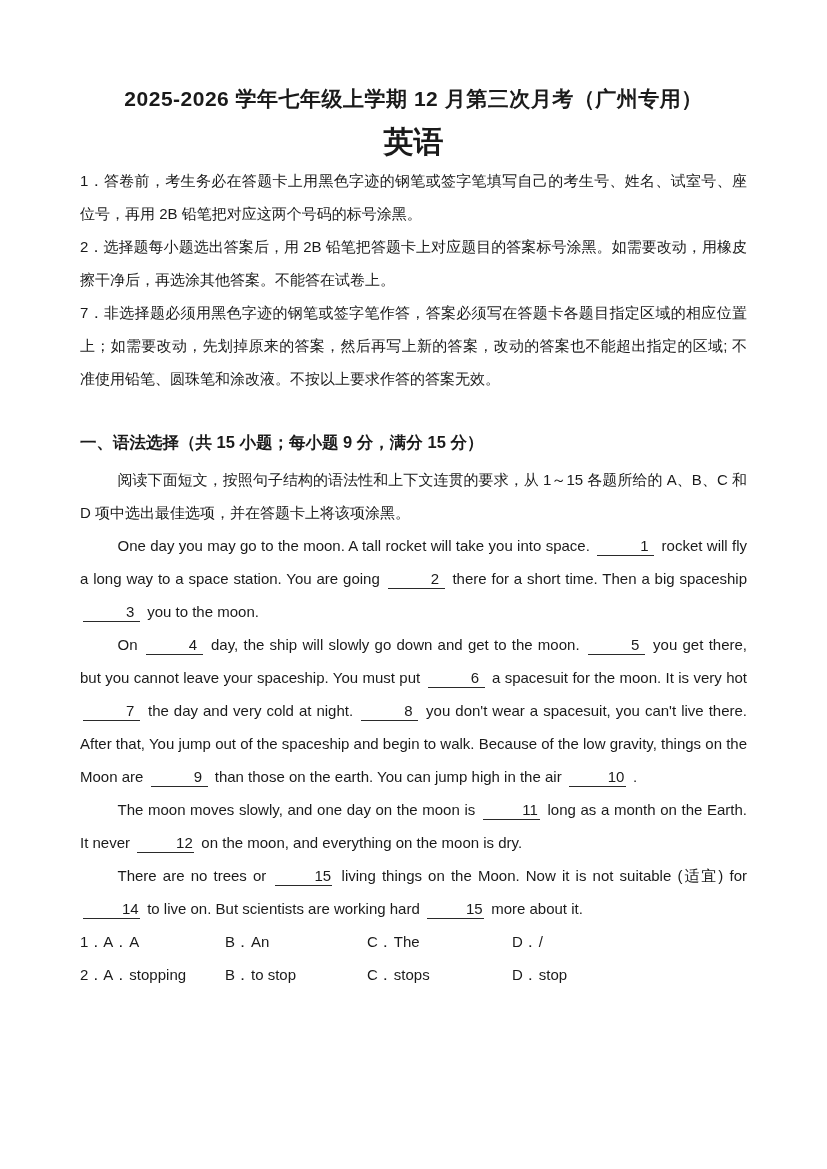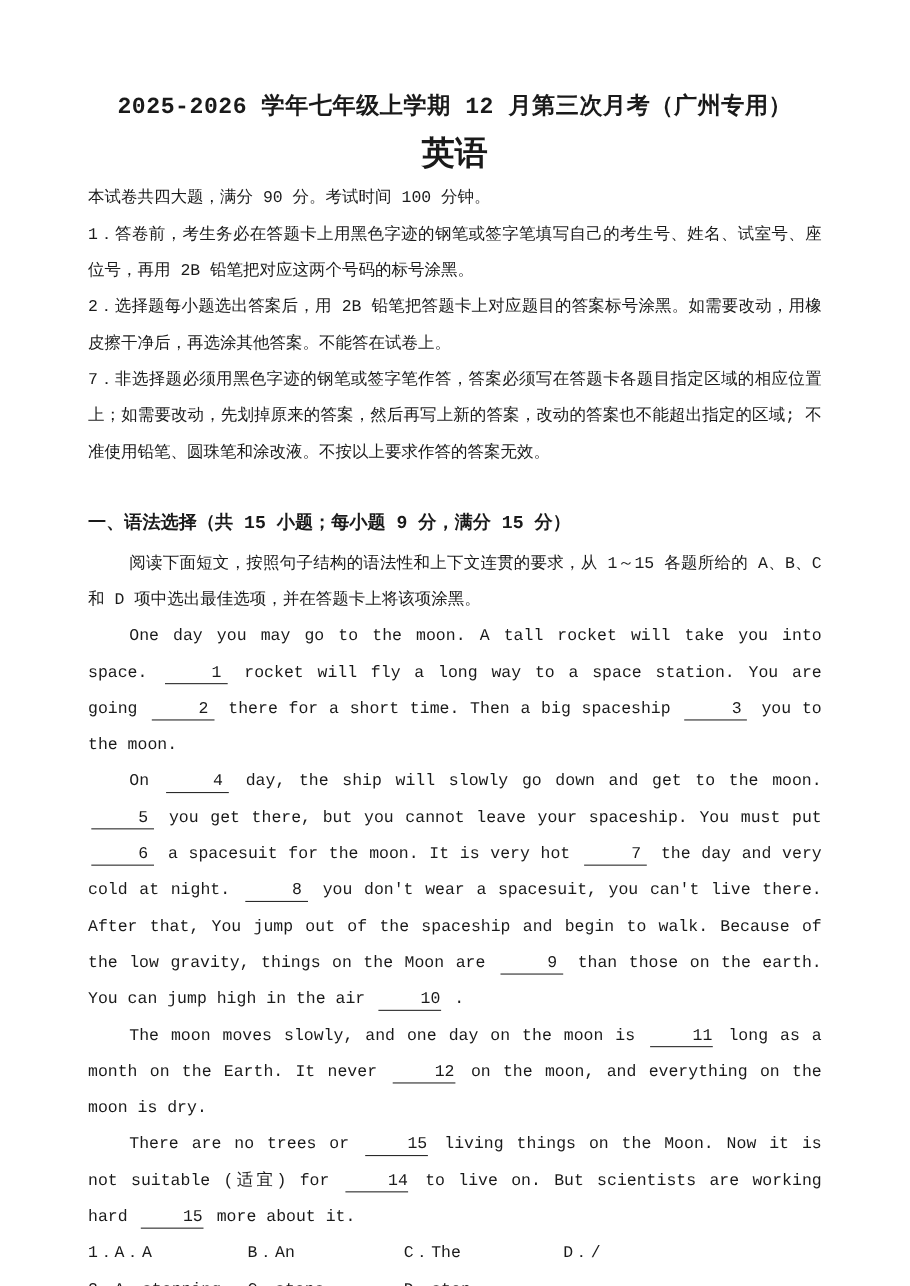--- a/index.html
+++ b/index.html
@@ -4,21 +4,21 @@
 <style>
   * { box-sizing: border-box; }
   html, body { margin: 0; padding: 0; background: #ffffff; }
   .page {
     position: relative;
     width: 827px;
     height: 1169px;
     margin: 0 auto;
     background: #ffffff;
     color: #1a1a1a;
-    font-family: Liberation Mono, monospace;
+    font-family: Liberation Sans, sans-serif;
     padding: 84px 80px 0 80px;
     overflow: hidden;
   }
   .exam-title {
     margin: 0;
     font-size: 21px;
     font-weight: 700;
     line-height: 30px;
     text-align: center;
     letter-spacing: 0.5px;
@@ -68,21 +68,20 @@
   .opt-label { margin-right: 1px; }
 </style>
 </head>
 <body>
 
 <div class="page">
 
   <h1 class="exam-title">2025-2026 学年七年级上学期 12 月第三次月考（广州专用）</h1>
   <h2 class="subject-title">英语</h2>
 
-  <p class="summary bodytext">本试卷共四大题，满分 90 分。考试时间 100 分钟。</p>
 
   <p class="bodytext">1．答卷前，考生务必在答题卡上用黑色字迹的钢笔或签字笔填写自己的考生号、姓名、试室号、座位号，再用 2B 铅笔把对应这两个号码的标号涂黑。</p>
   <p class="bodytext">2．选择题每小题选出答案后，用 2B 铅笔把答题卡上对应题目的答案标号涂黑。如需要改动，用橡皮擦干净后，再选涂其他答案。不能答在试卷上。</p>
   <p class="bodytext">7．非选择题必须用黑色字迹的钢笔或签字笔作答，答案必须写在答题卡各题目指定区域的相应位置上；如需要改动，先划掉原来的答案，然后再写上新的答案，改动的答案也不能超出指定的区域; 不准使用铅笔、圆珠笔和涂改液。不按以上要求作答的答案无效。</p>
 
   <h3 class="section-heading">一、语法选择（共 15 小题；每小题 9 分，满分 15 分）</h3>
   <p class="bodytext indent">阅读下面短文，按照句子结构的语法性和上下文连贯的要求，从 1～15 各题所给的 A、B、C 和 D 项中选出最佳选项，并在答题卡上将该项涂黑。</p>
 
   <p class="bodytext indent">One day you may go to the moon. A tall rocket will take you into space. <span class="blank">1</span> rocket will fly a long way to a space station. You are going <span class="blank">2</span> there for a short time. Then a big spaceship <span class="blank">3</span> you to the moon.</p>
   <p class="bodytext indent">On <span class="blank">4</span> day, the ship will slowly go down and get to the moon. <span class="blank">5</span> you get there, but you cannot leave your spaceship. You must put <span class="blank">6</span> a spacesuit for the moon. It is very hot <span class="blank">7</span> the day and very cold at night. <span class="blank">8</span> you don't wear a spacesuit, you can't live there. After that, You jump out of the spaceship and begin to walk. Because of the low gravity, things on the Moon are <span class="blank">9</span> than those on the earth. You can jump high in the air <span class="blank">10</span> .</p>
@@ -91,17 +90,18 @@
 
   <div class="q-row">
     <span class="cell"><span>1．</span><span class="opt-label">A．</span><span>A</span></span>
     <span class="cell"><span class="opt-label">B．</span><span>An</span></span>
     <span class="cell"><span class="opt-label">C．</span><span>The</span></span>
     <span class="cell"><span class="opt-label">D．</span><span>/</span></span>
   </div>
 
   <div class="q-row">
     <span class="cell"><span>2．</span><span class="opt-label">A．</span><span>stopping</span></span>
+    <span class="cell"><span class="opt-label">B．</span><span>to stop</span></span>
     <span class="cell"><span class="opt-label">C．</span><span>stops</span></span>
     <span class="cell"><span class="opt-label">D．</span><span>stop</span></span>
   </div>
 
 </div>
 
 </body></html>

